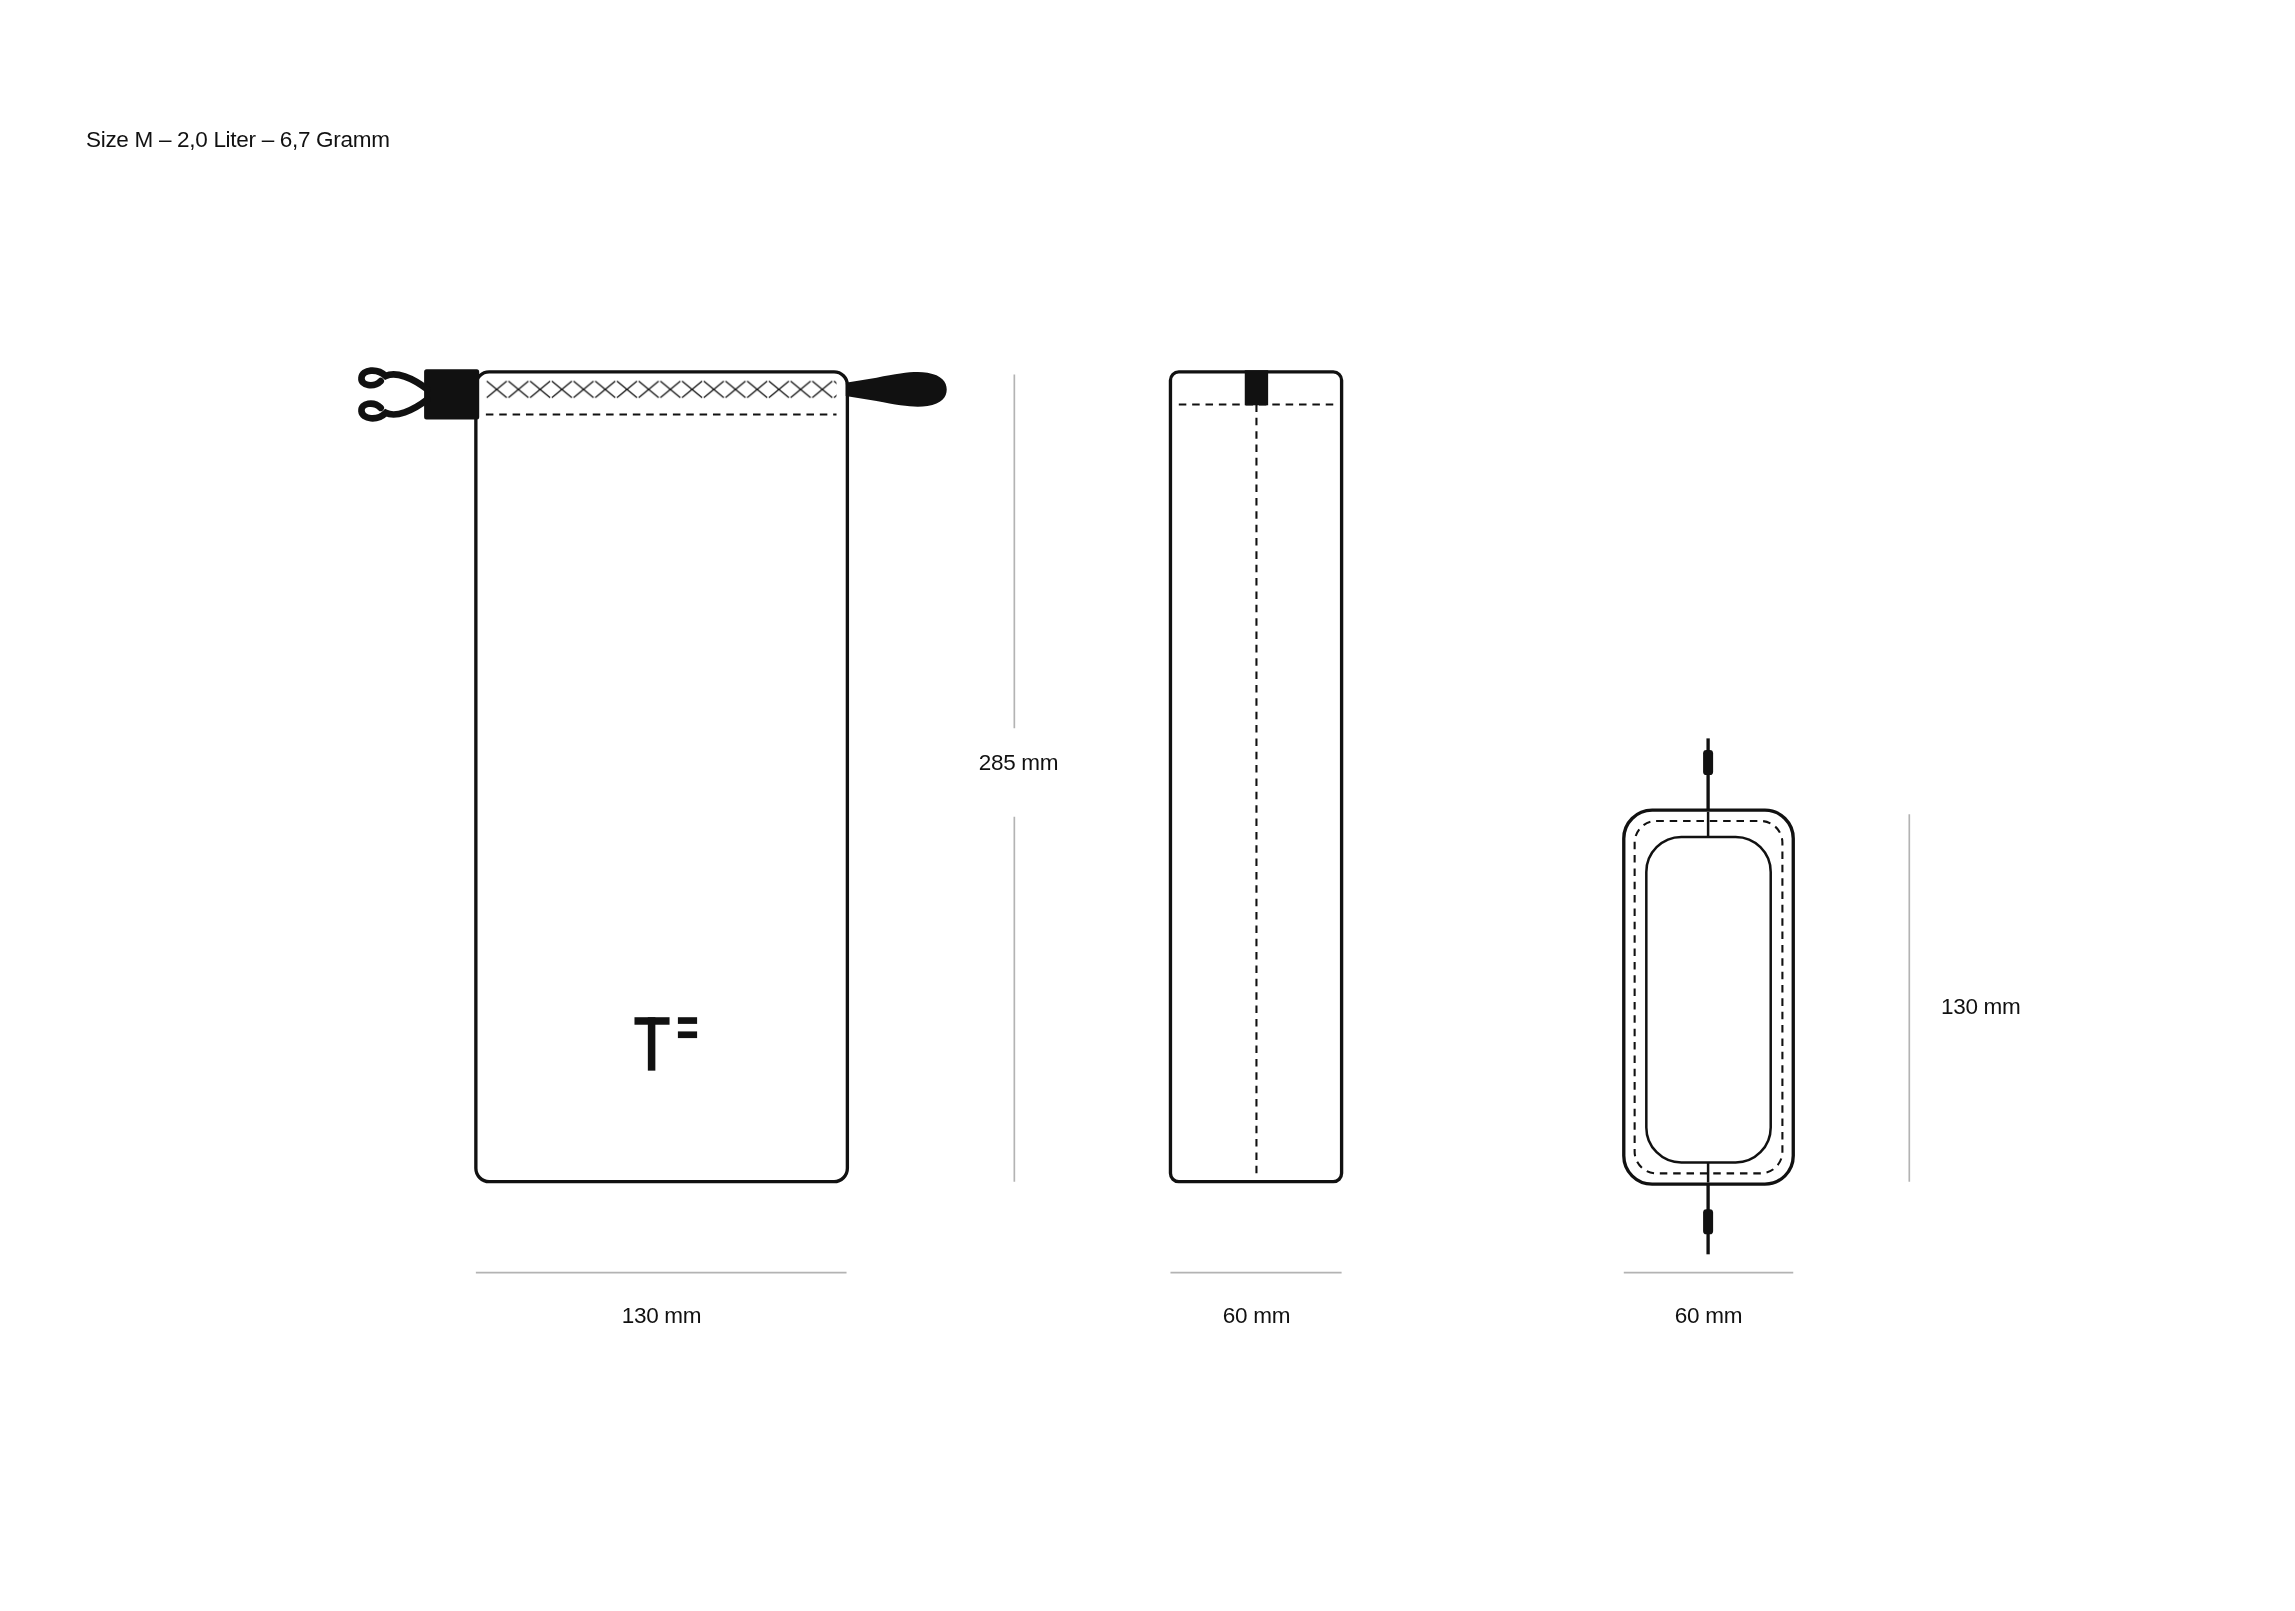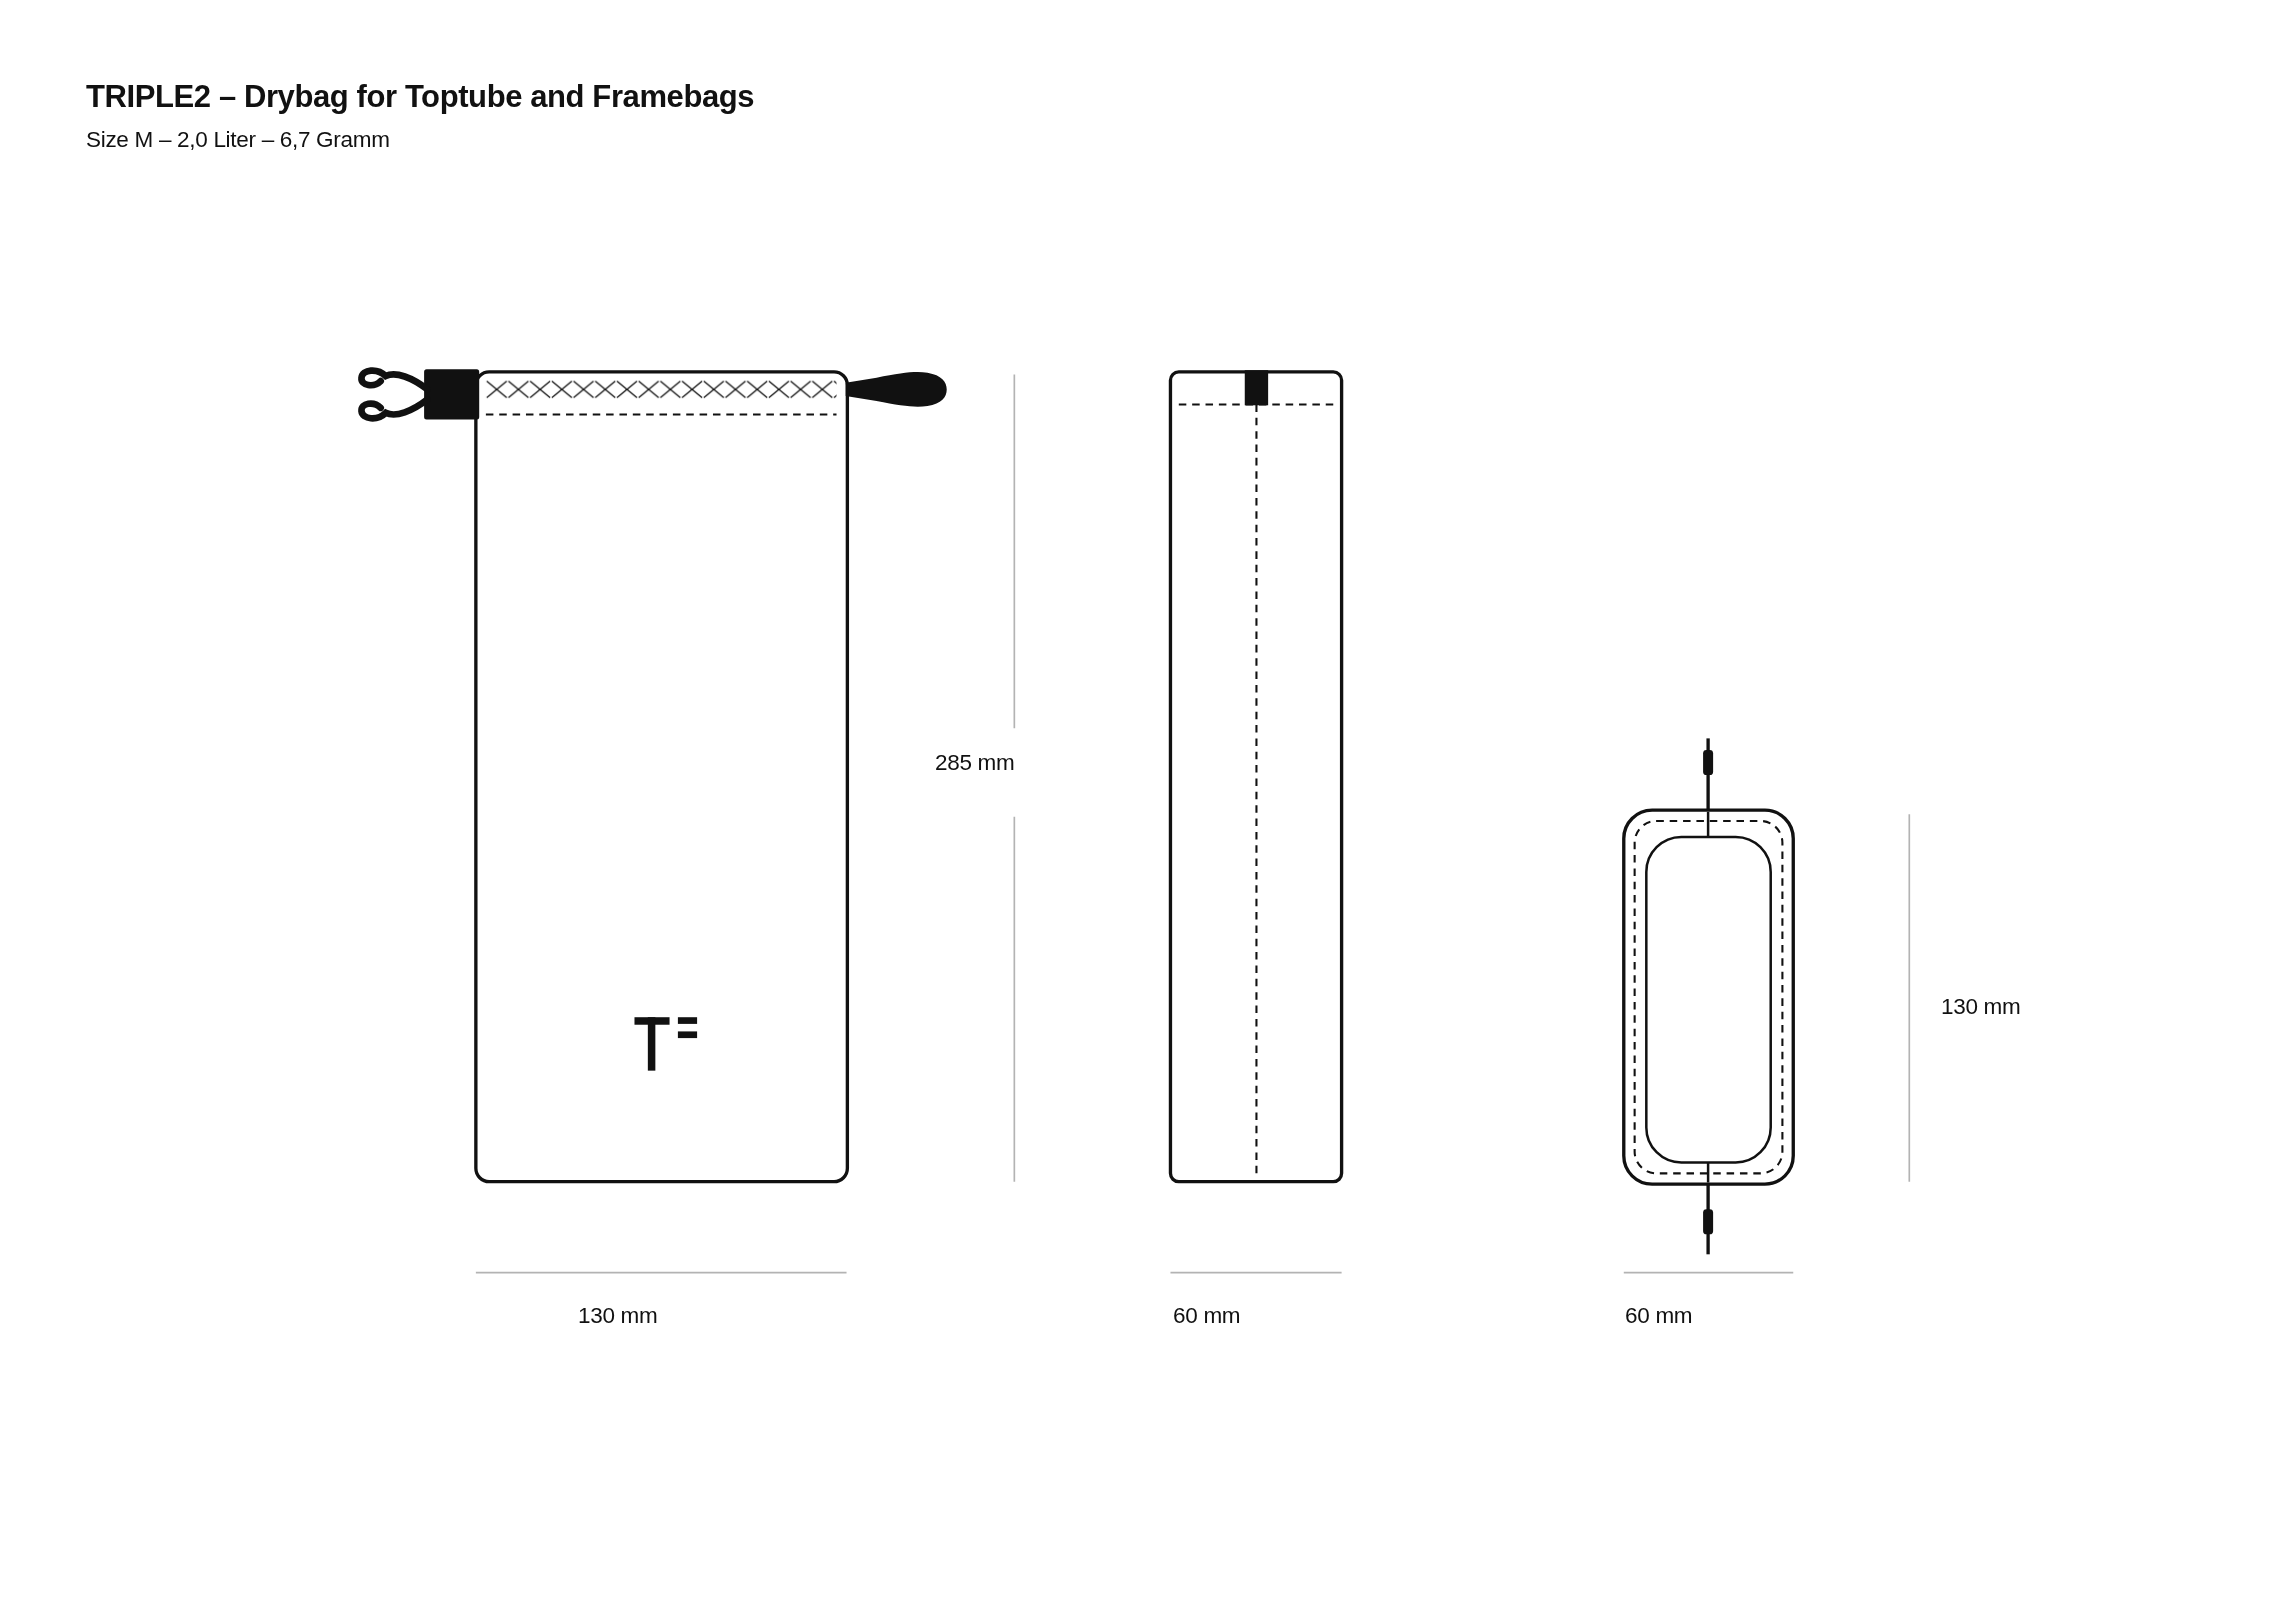--- a/index.html
+++ b/index.html
@@ -47,31 +47,30 @@
   .stitch    { stroke: var(--ink); stroke-width: 1.6; }
   .dim-line  { stroke: var(--dimension-line); stroke-width: 2; }
 
   .dim-label {
     position: absolute;
     font-size: 22.5px;
     font-weight: 400;
     letter-spacing: -0.3px;
     color: var(--ink);
     width: 167px;
-    text-align: left;
+    text-align: center;
     white-space: nowrap;
   }
   .dim-label.left-align { text-align: left; }
 </style>
 </head>
 <body>
 
 <div class="canvas">
 
-  <div class="title">TRIPLE2 – Drybag for Toptube and Framebags</div>
   <div class="subtitle">Size M – 2,0 Liter – 6,7 Gramm</div>
 
   <svg class="drawing-svg" width="2295" height="1612" viewBox="0 0 2749 1930">
     <defs>
       <pattern id="stitchX" x="582" y="452" width="26" height="28" patternUnits="userSpaceOnUse">
         <line class="stitch" x1="1" y1="4" x2="25" y2="24"></line>
         <line class="stitch" x1="25" y1="4" x2="1" y2="24"></line>
       </pattern>
     </defs>
 

